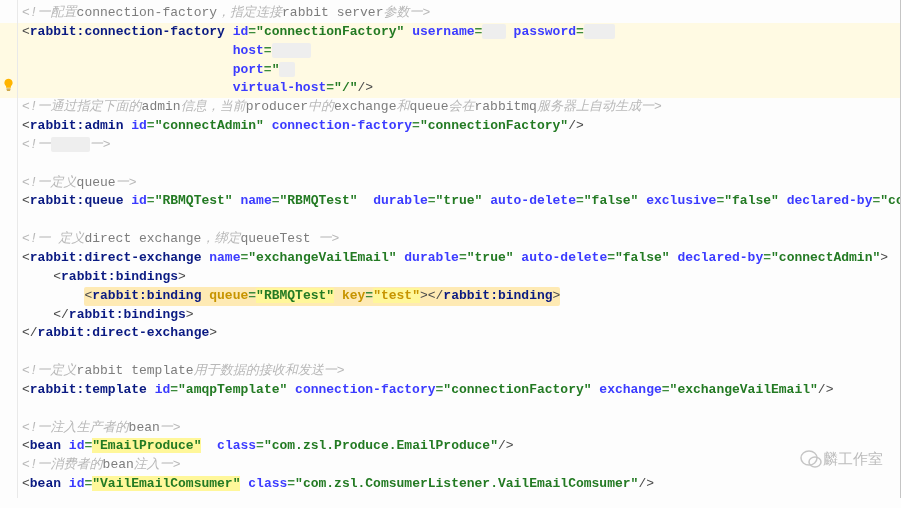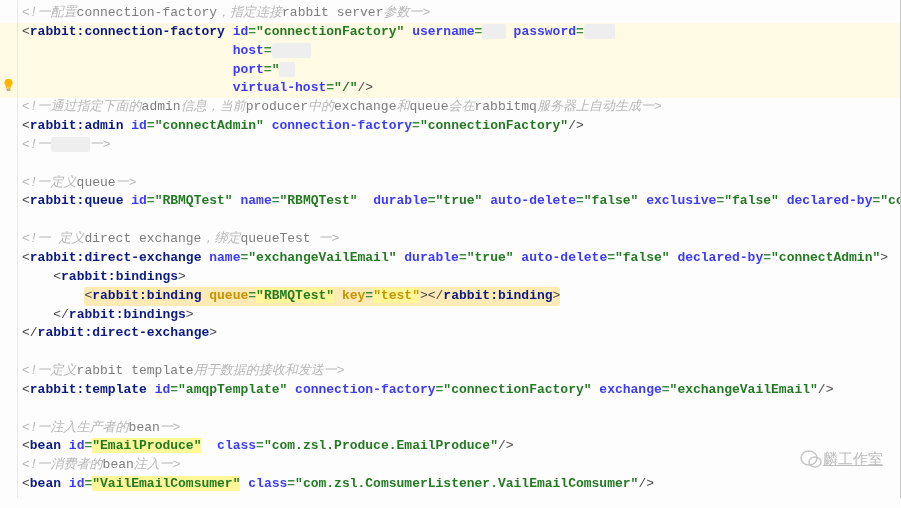--- a/index.html
+++ b/index.html
@@ -39,21 +39,21 @@
 
   .right-edge { position:absolute; right:0; top:0; width:1px; height:508px; background:#c5c5c5; }
   .marks { position:absolute; right:2px; width:7px;}
   .mk { position:absolute; width:7px; height:3px; }
   .m-g { background:#59a869; }
 
   .watermark {
     position:absolute; right:18px; bottom:28px;
     display:flex; align-items:center; 
     color:#b9b9b9; font-family: "Microsoft YaHei", sans-serif;
-    font-size:15px; opacity:.95;text-decoration:underline;
+    font-size:15px; opacity:.95;
   }
   .wm-bubble{ stroke:#c3c3c3; fill:none; stroke-width:1.5; }
 </style>
 </head>
 <body>
 
 <div class="gutter">
   <div class="bulb">
     <svg viewBox="0 0 16 16">
         <path fill="#ffb400" d="M8 1a5 5 0 0 0-3 9v2h6v-2a5 5 0 0 0-3-9z"></path>

